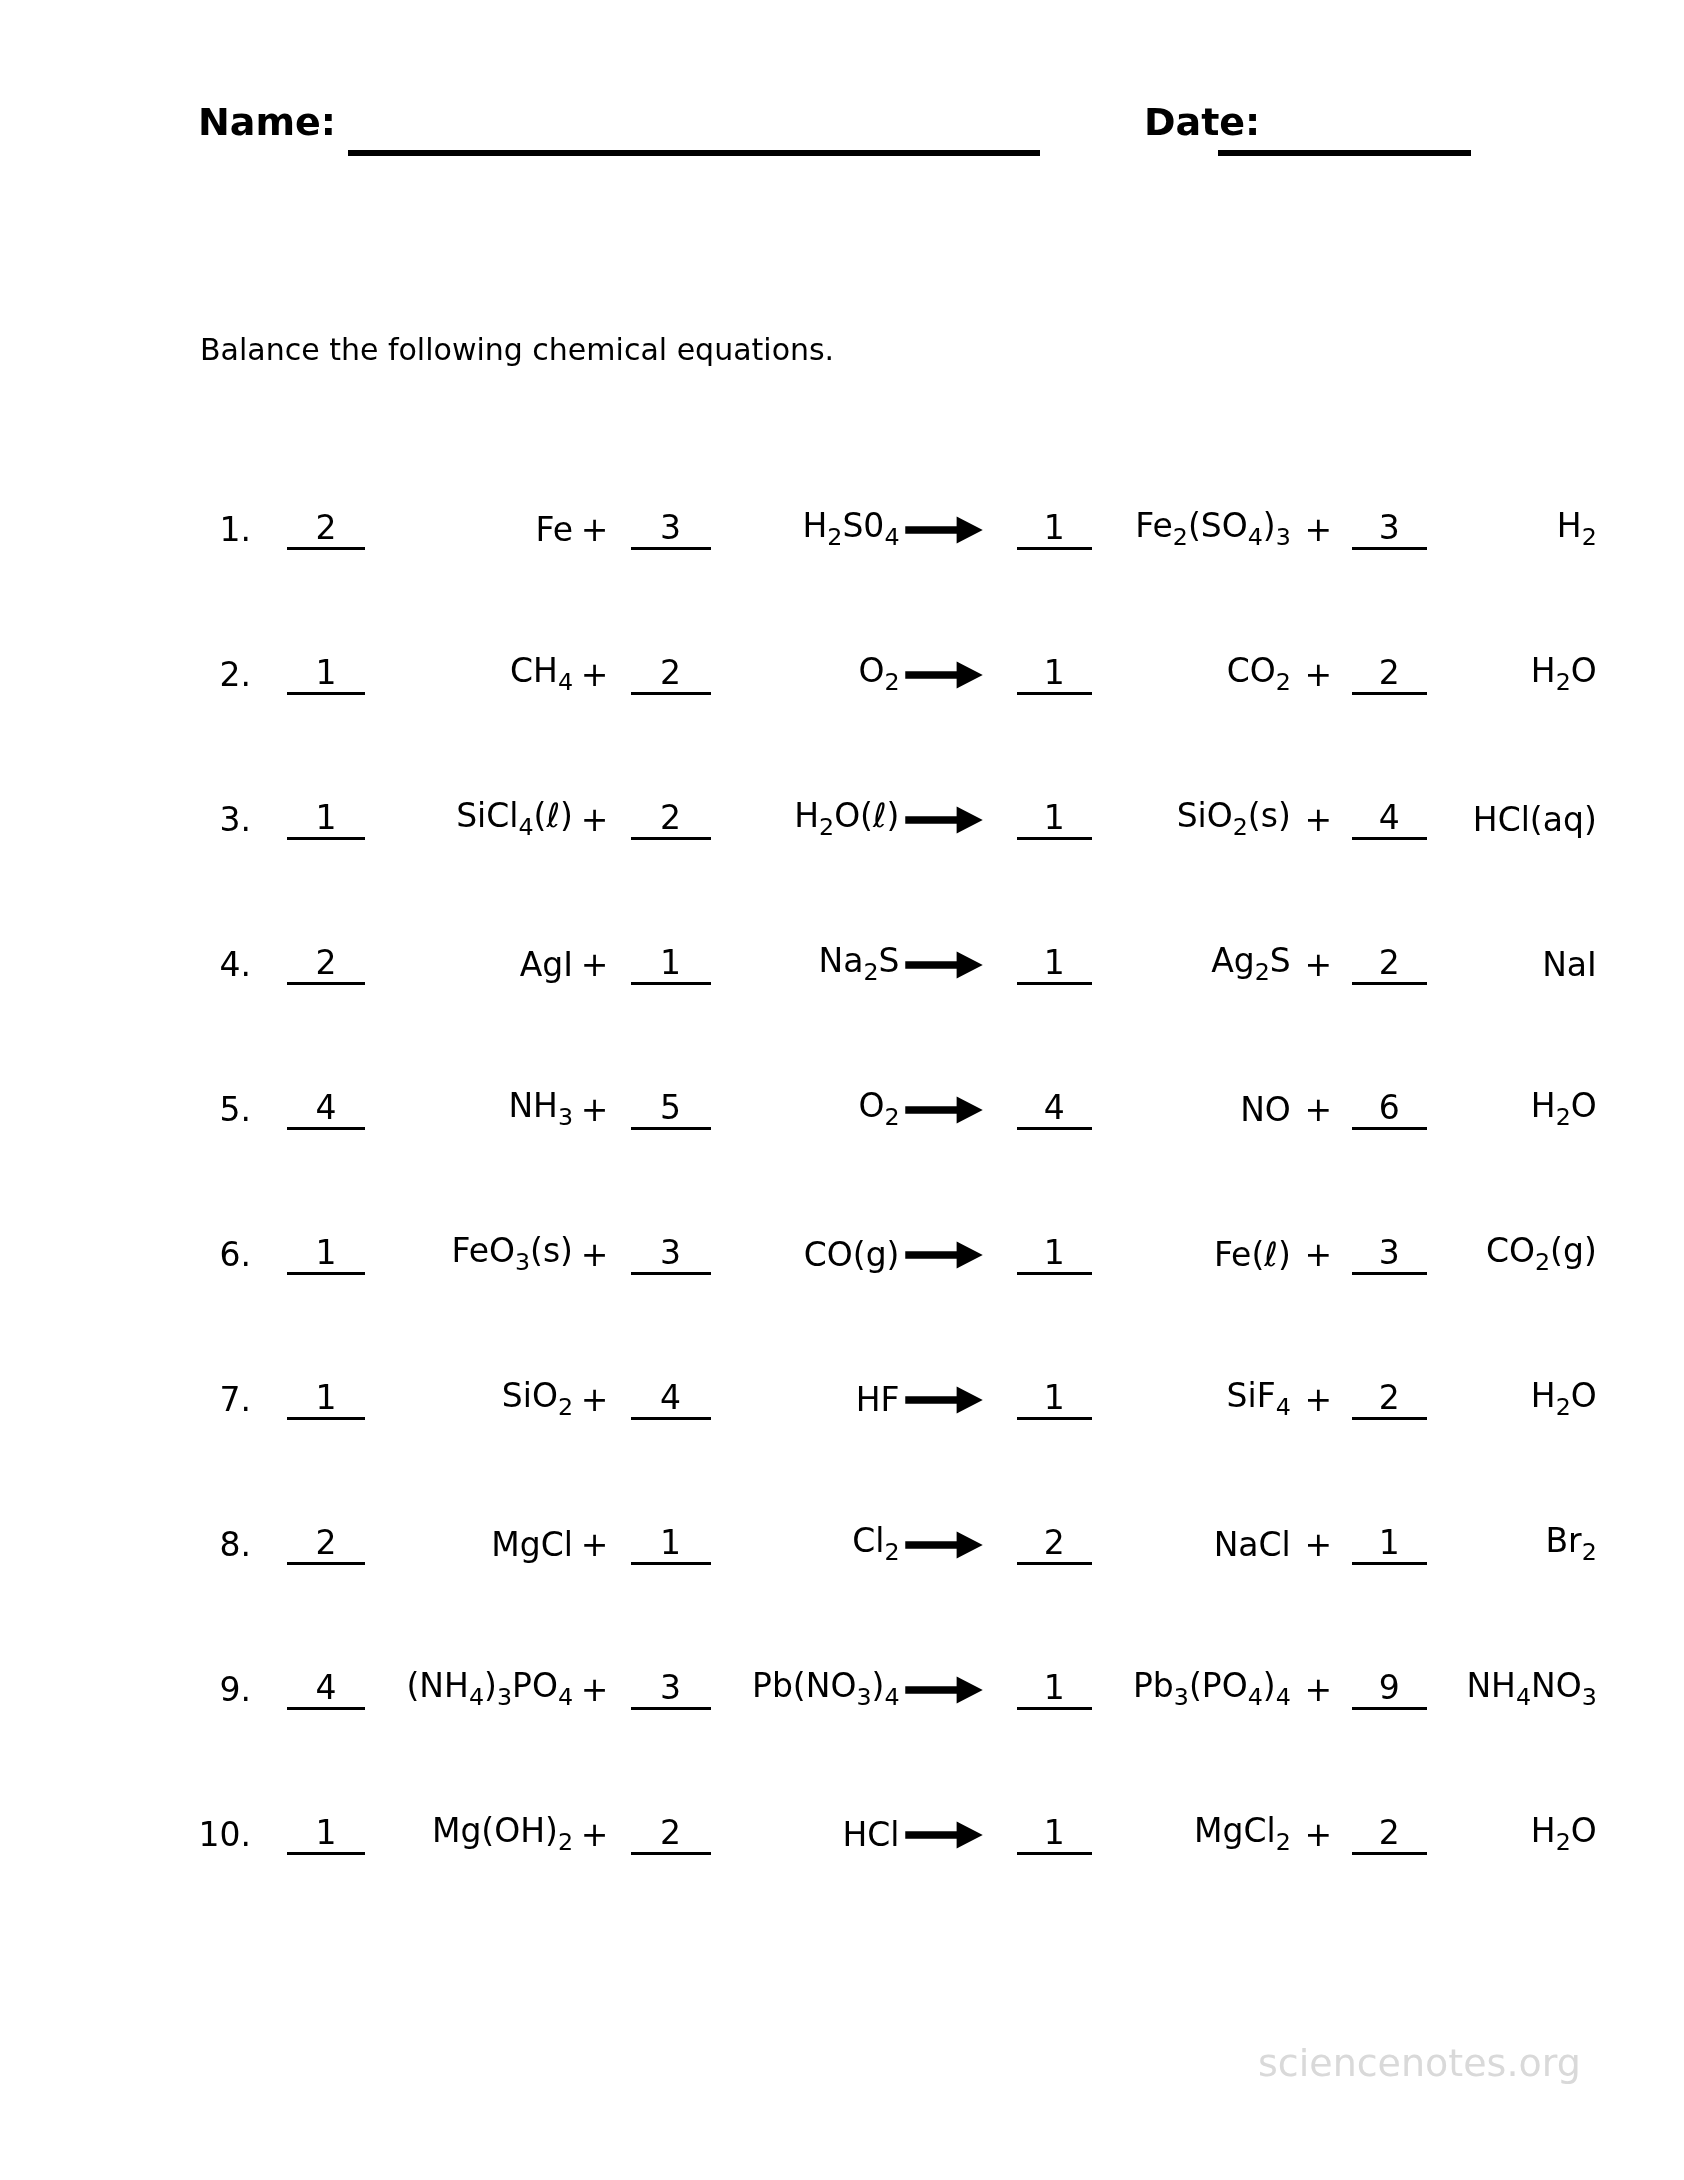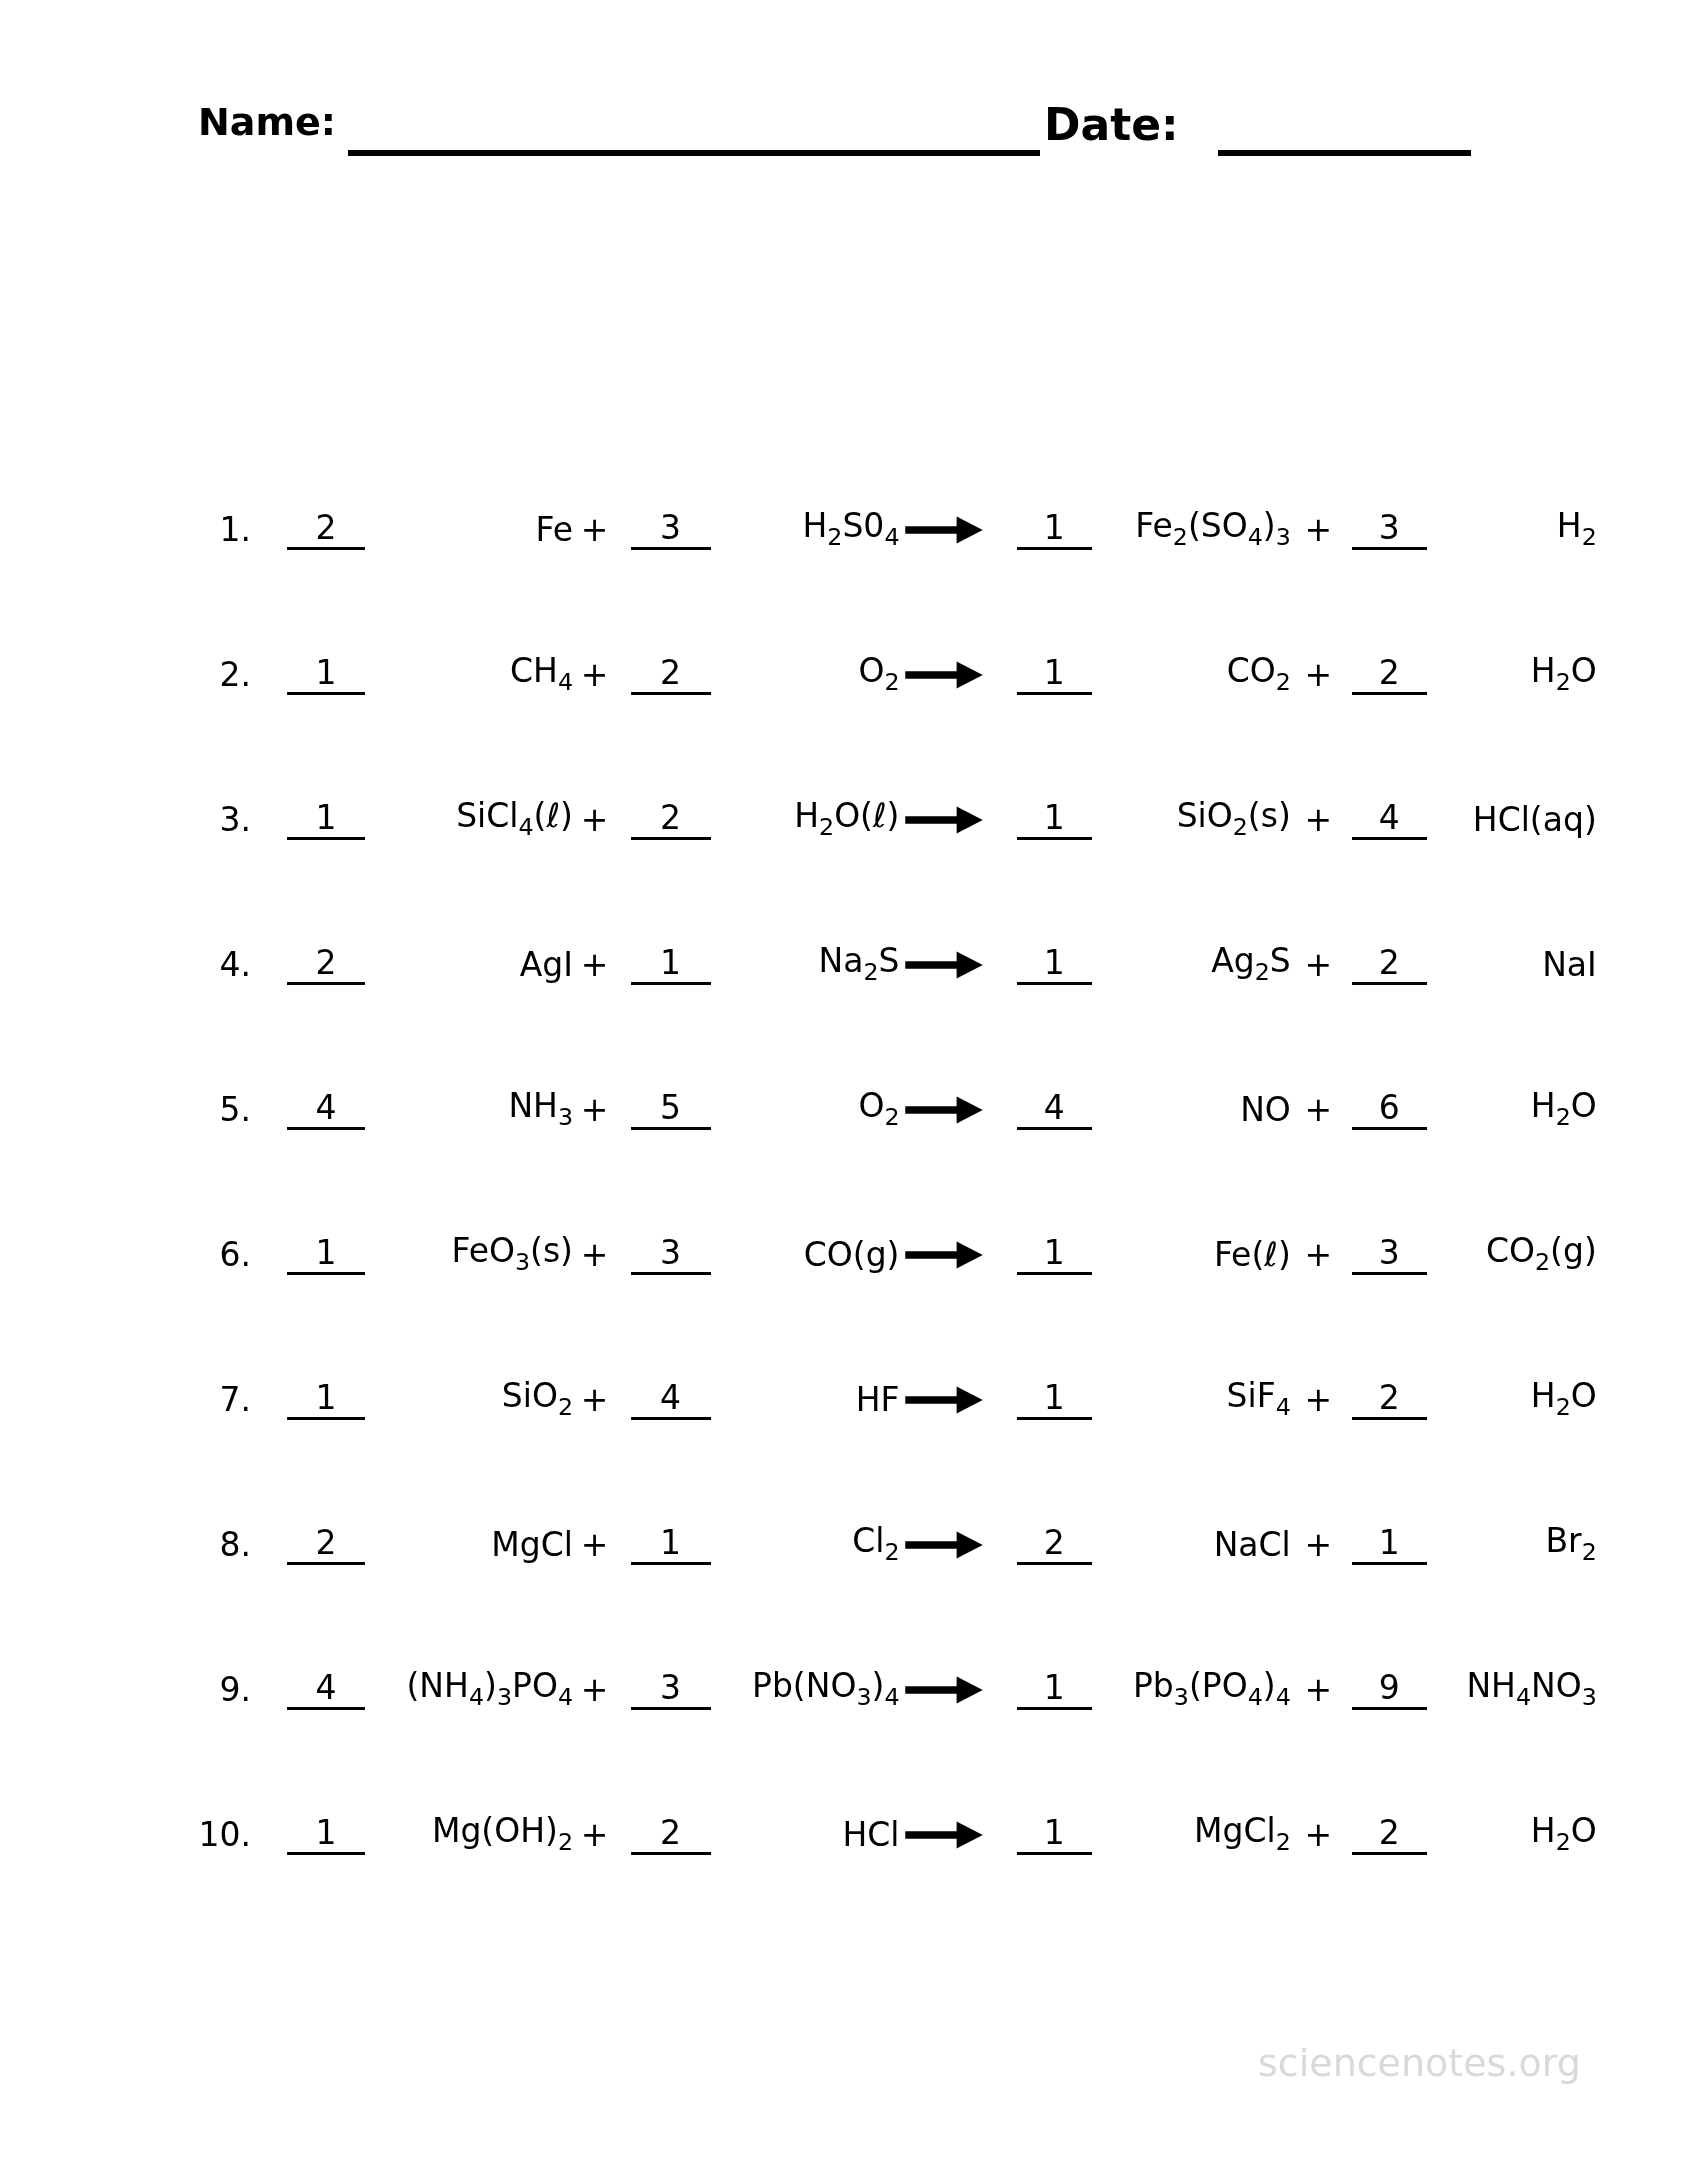--- a/index.html
+++ b/index.html
@@ -16,22 +16,22 @@
   
   .name-label {
     position: absolute; left: 198px; top: 103px;
     font-size: 38px; font-weight: bold; line-height: 1; white-space: nowrap;
   }
   .name-line {
     position: absolute; left: 348px; top: 150px;
     width: 692px; height: 6px; background: #000;
   }
   .date-label {
-    position: absolute; left: 1044px; top: 103px;
-    font-size: 44px; font-weight: bold; line-height: 1; white-space: nowrap;
+    position: absolute; left: 1144px; top: 103px;
+    font-size: 38px; font-weight: bold; line-height: 1; white-space: nowrap;
   }
   .date-line {
     position: absolute; left: 1218px; top: 150px;
     width: 253px; height: 6px; background: #000;
   }
   .title {
     position: absolute; left: 196px; top: 207px; width: 1312px;
     margin: 0; text-align: center;
     font-size: 39px; font-weight: bold; line-height: 1.1; white-space: nowrap;
   }
@@ -81,20 +81,21 @@
 </style>
 </head>
 <body>
 
 <div class="page">
   <span class="name-label">Name:</span>
   <div class="name-line"></div>
   <span class="date-label">Date:</span>
   <div class="date-line"></div>
 
+  <p class="instructions">Balance the following chemical equations.</p>
 
   <div class="equations">
       <div class="eq-row">
     <div class="c-num">1.</div>
     <div class="c-blank b1">
       <span class="coeff">2</span>
     </div>
     <div class="c-f f1">Fe</div>
     <div class="c-plus p1">+</div>
     <div class="c-blank b2">

